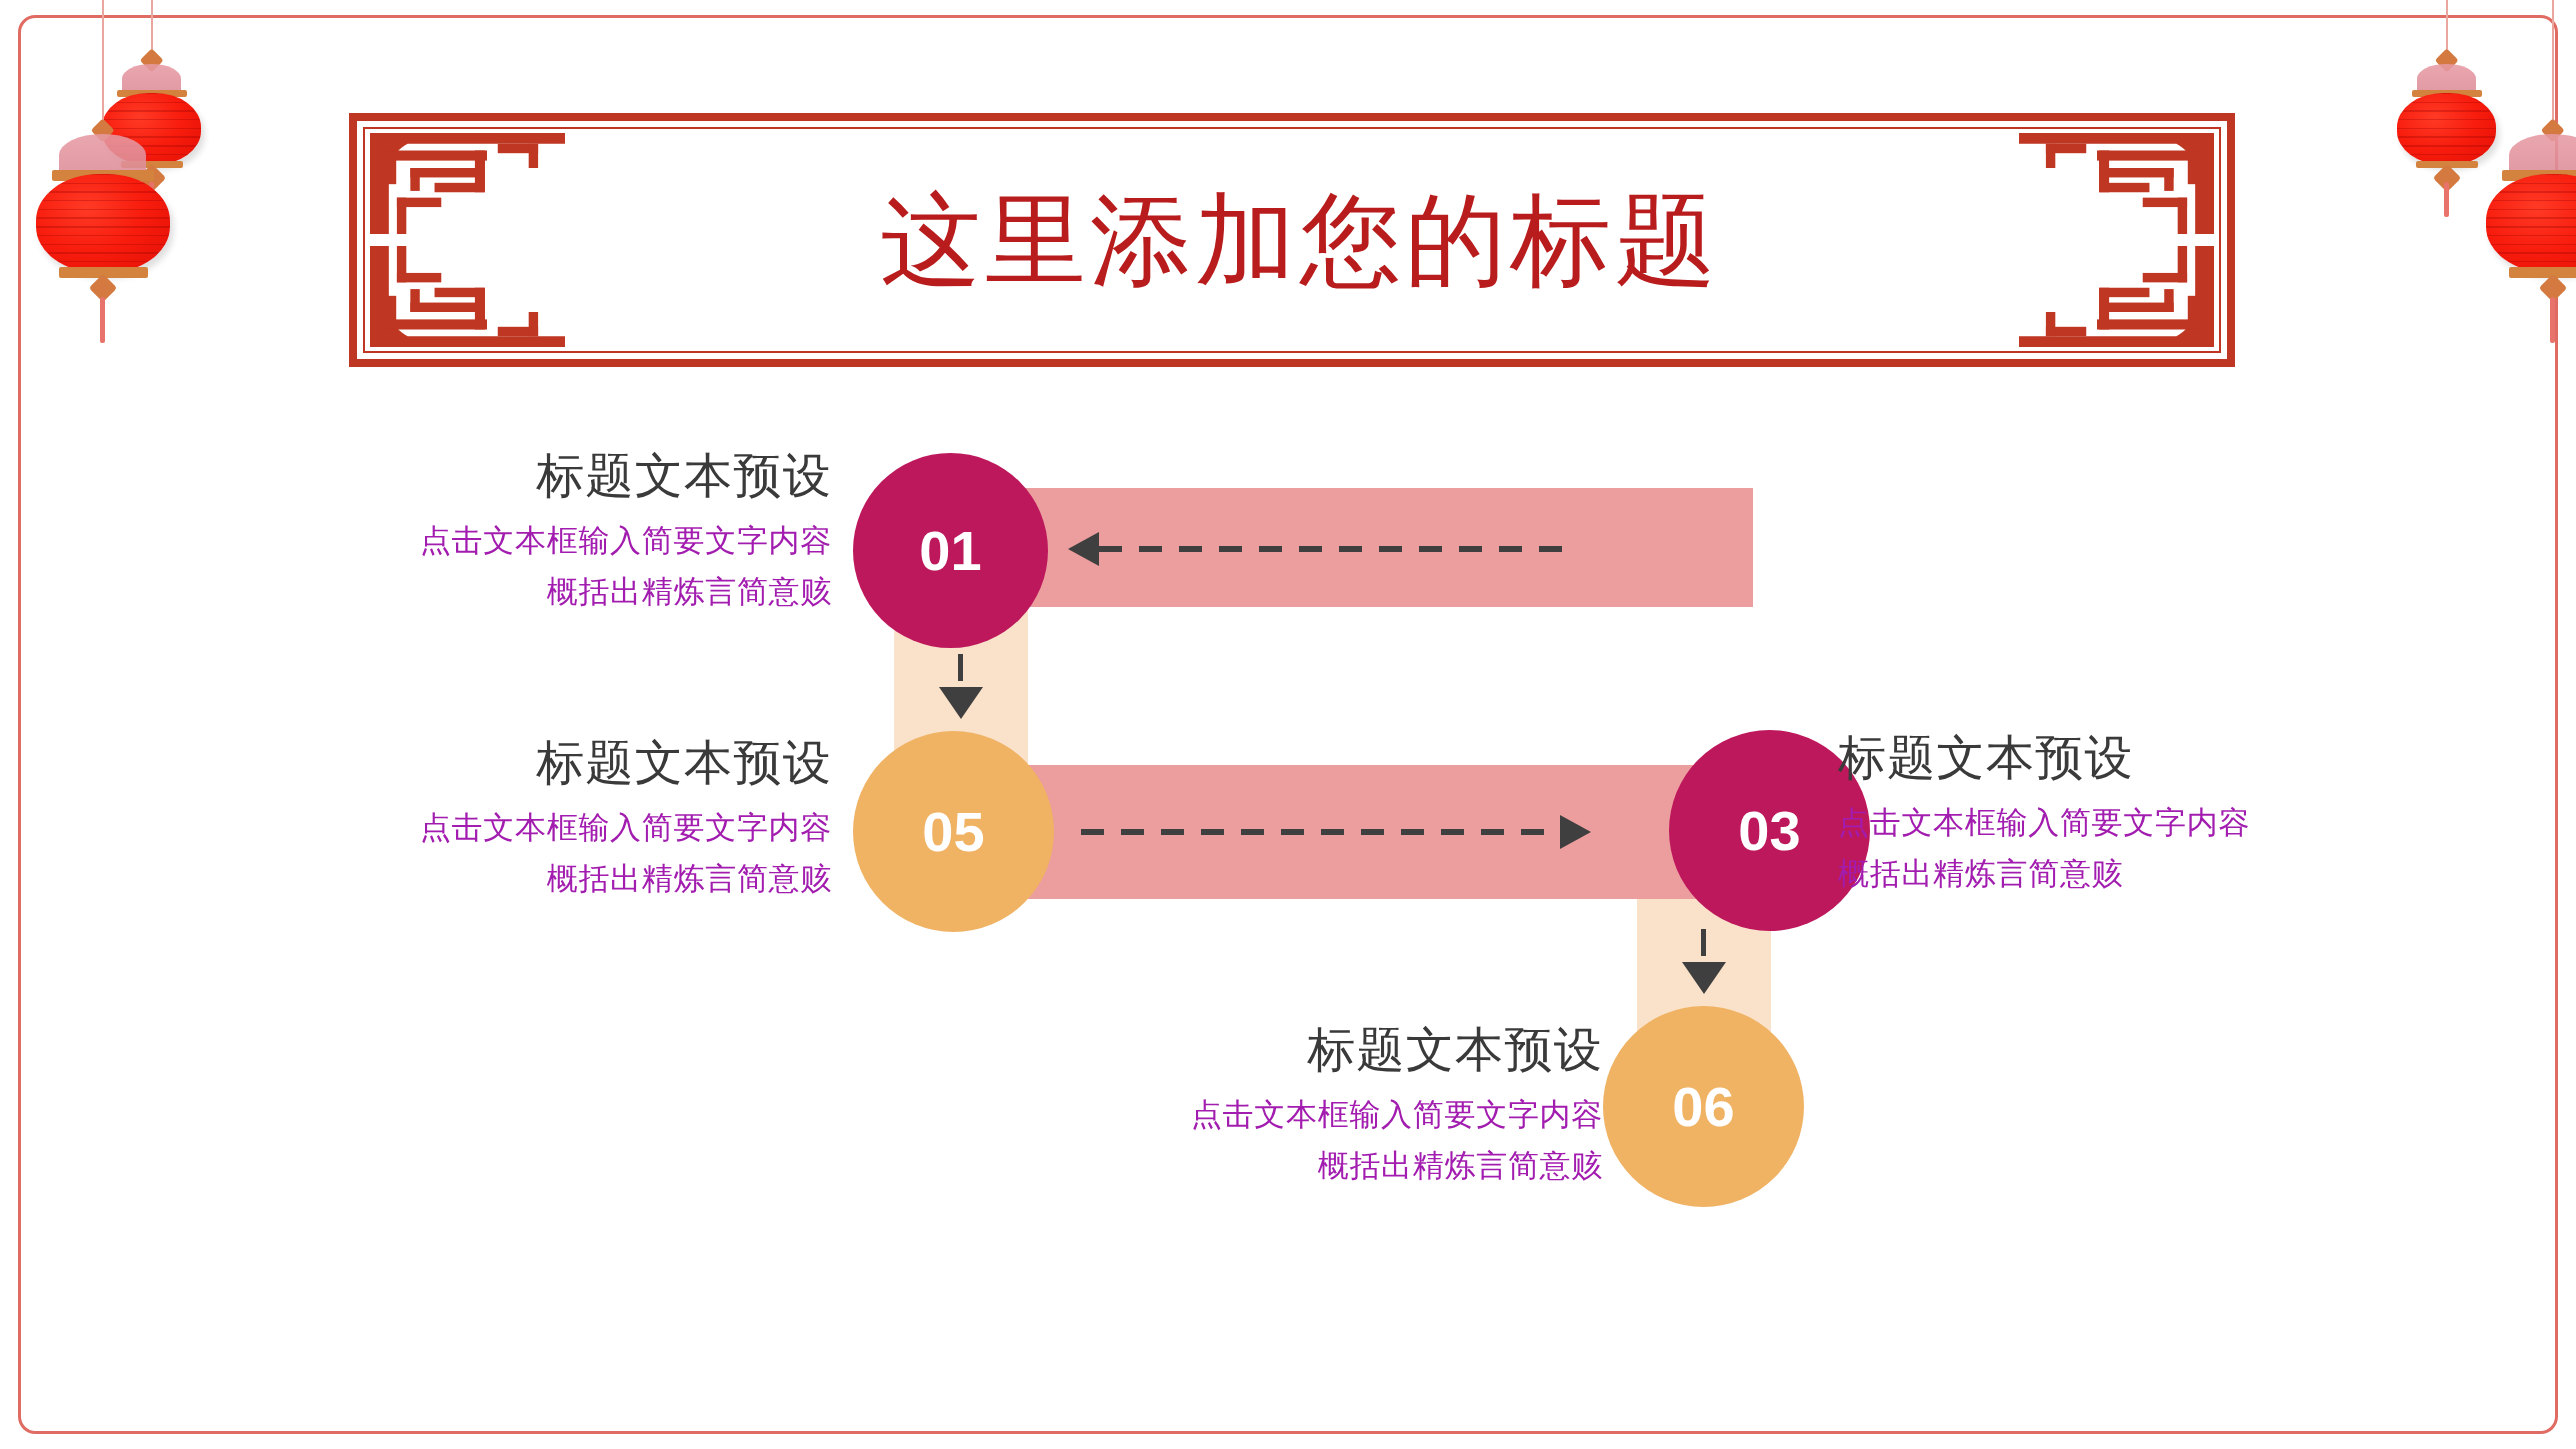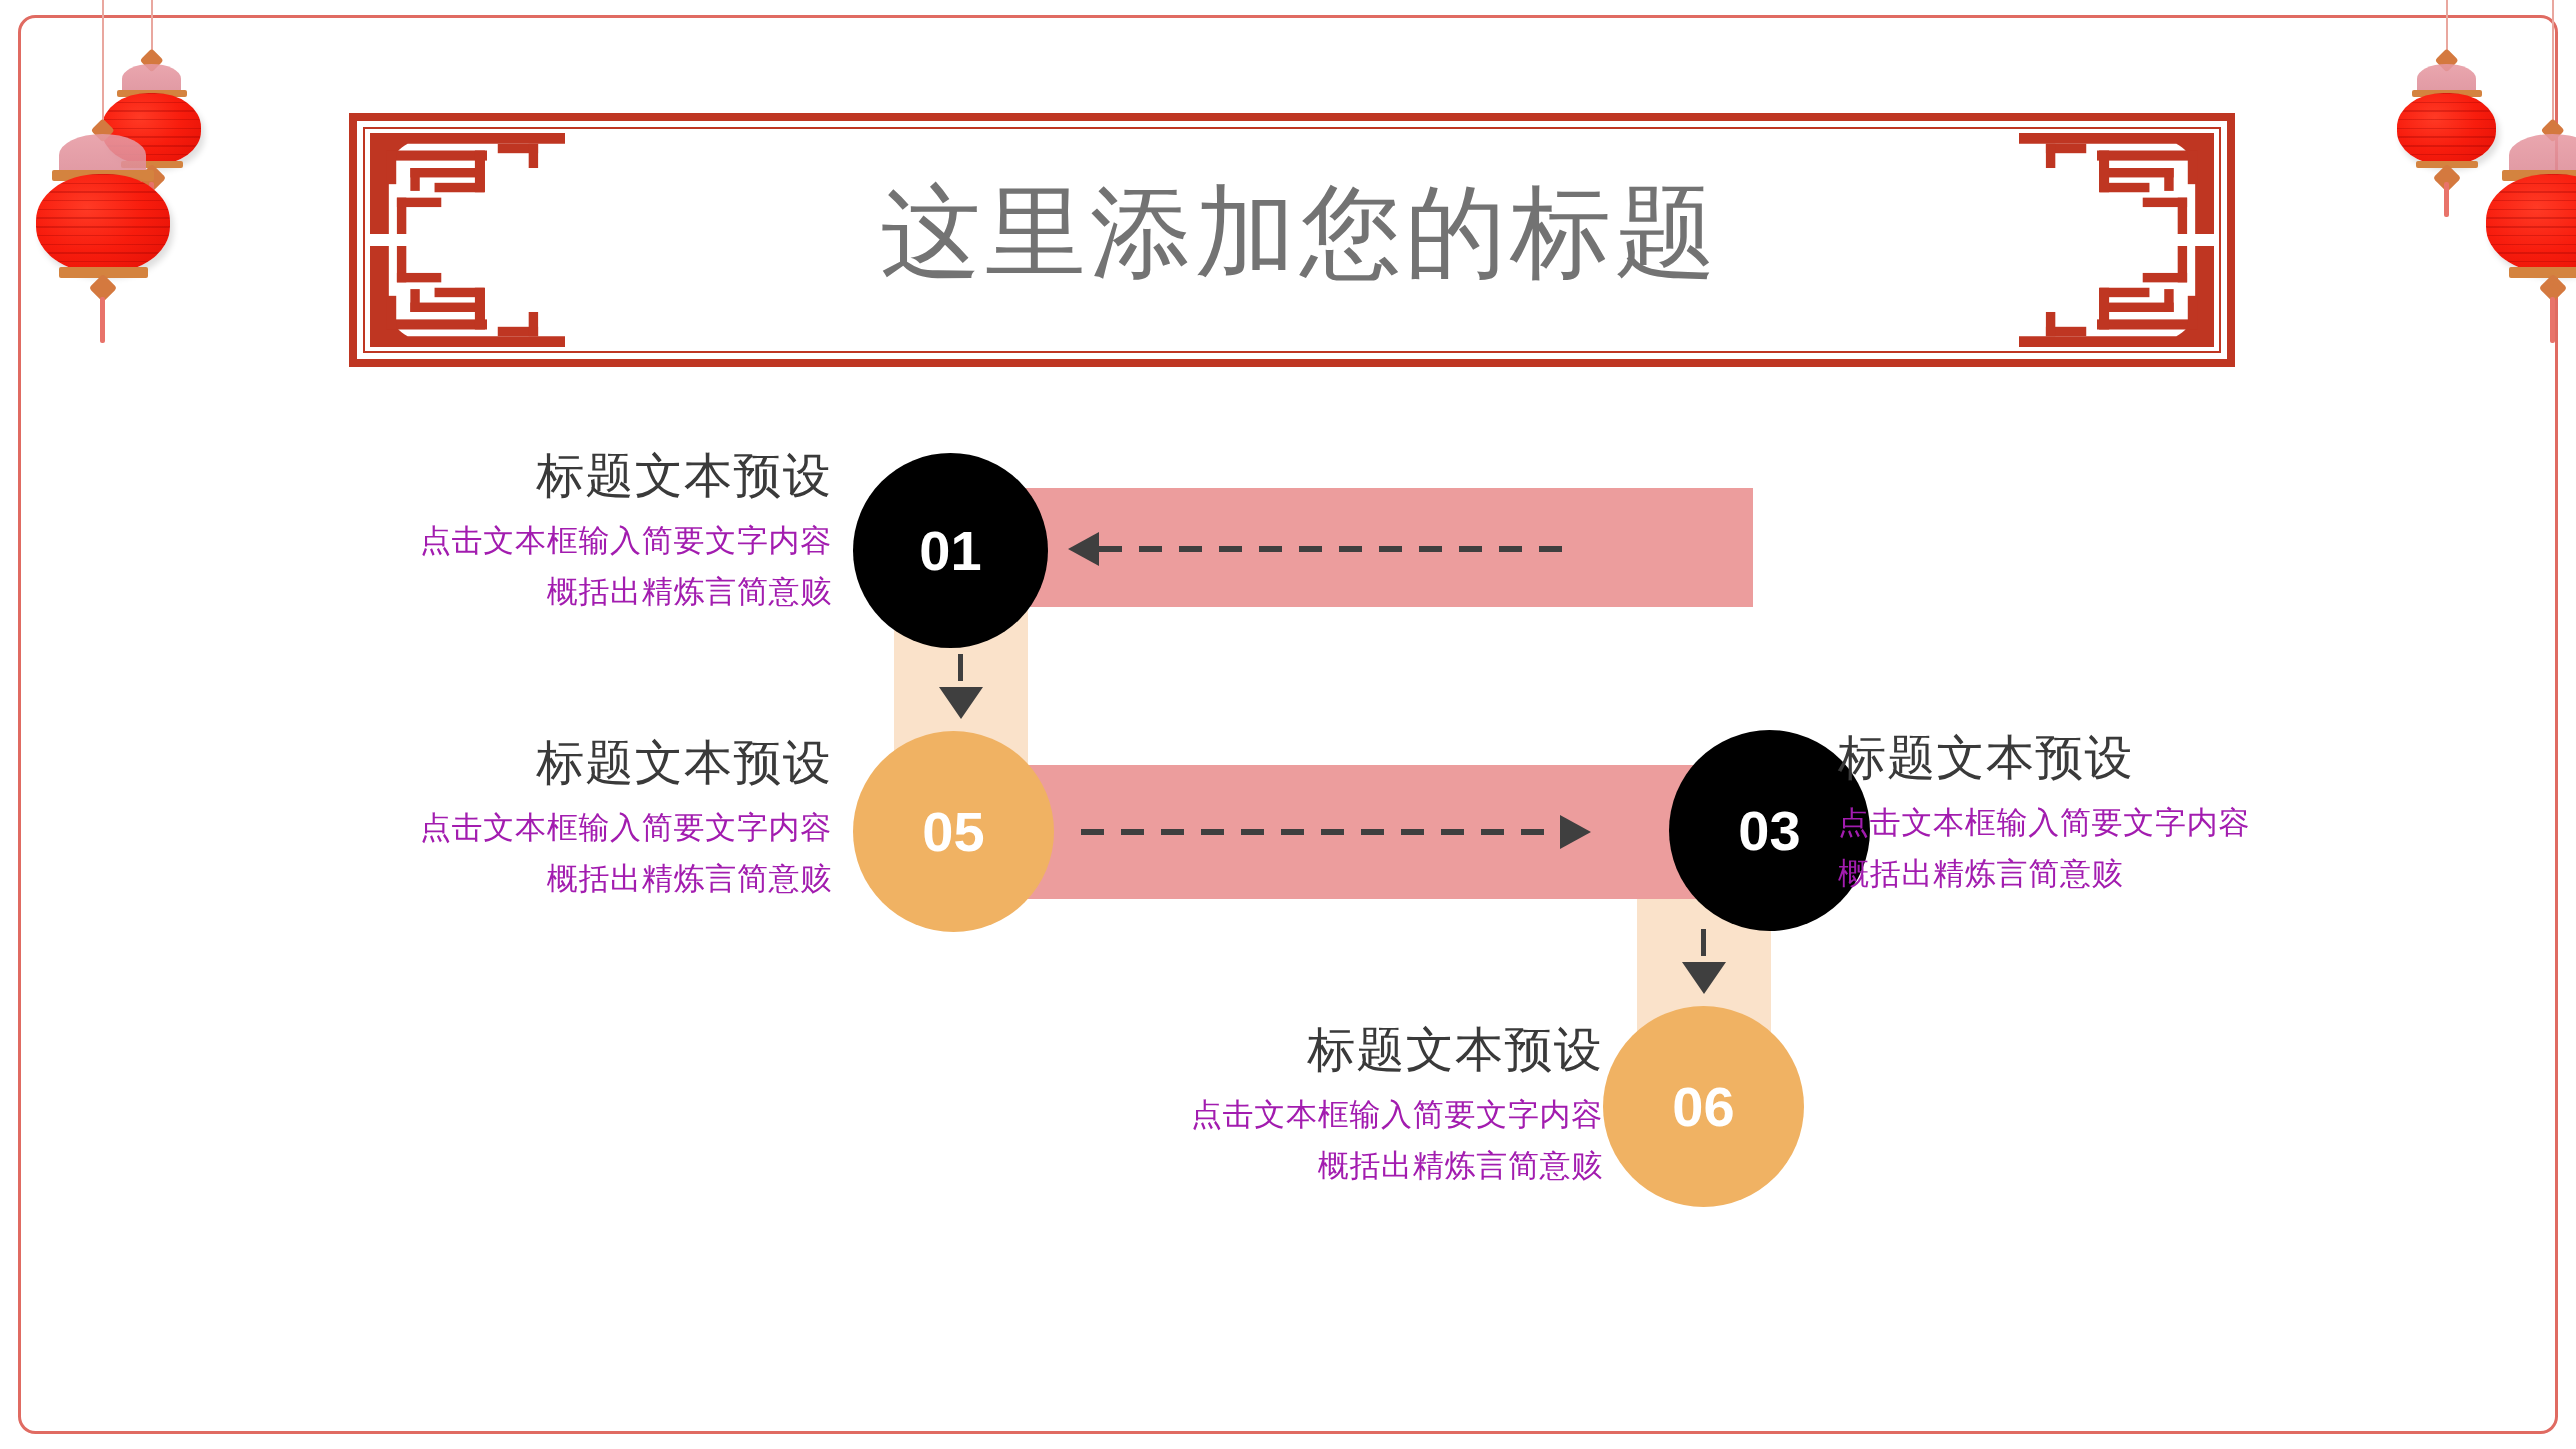--- a/index.html
+++ b/index.html
@@ -58,41 +58,41 @@
     border:2px solid #bf3622;box-sizing:border-box;
   }
   .corner{position:absolute;width:195px;height:101px;}
   .corner svg{display:block;width:100%;height:100%;}
   .c-tl{left:13.4px;top:12px;}
   .c-tr{right:13.4px;top:12px;transform:scaleX(-1);}
   .c-bl{left:13.4px;bottom:12px;transform:scaleY(-1);}
   .c-br{right:13.4px;bottom:12px;transform:scale(-1,-1);}
   .title-text{
     position:absolute;left:0;right:0;top:50%;transform:translateY(-50%);
-    text-align:center;font-size:101px;color:#737373;
+    text-align:center;font-size:101px;color:#b91c1c;
     letter-spacing:4px;line-height:1;white-space:nowrap;
-    font-family:Liberation Mono, monospace;
+    font-family:Liberation Sans, sans-serif;
     padding-left:16px;
   }
   
   .band{position:absolute;}
   .band-pink{background:#ec9d9d;}
   .band-cream{background:#fae2ca;}
   .bar-top   {left:953px;top:488px; width:800px;height:119px;}
   .bar-mid   {left:953px;top:765px;width:798px;height:134px;}
   .bar-v-left{left:894px;top:590px; width:134px;height:255px;}
   .bar-v-right{left:1637px;top:872px;width:134px;height:255px;}
   
   .circle{
     position:absolute;border-radius:50%;
     display:flex;align-items:center;justify-content:center;
     color:#ffffff;font-weight:bold;
     font-family:"Liberation Sans","DejaVu Sans",sans-serif;
   }
-  .circle-red{background:#000000;}
+  .circle-red{background:#be185d;}
   .circle-orange{background:#f0b263;}
   .c01{left:853px;top:453px; width:195px;height:195px;font-size:56px;}
   .c02{left:853px;top:731px;width:201px;height:201px;font-size:56px;}
   .c03{left:1669px;top:730px;width:201px;height:201px;font-size:56px;}
   .c04{left:1603px;top:1006px;width:201px;height:201px;font-size:56px;}
   
   .arrow-h{position:absolute;height:20px;display:flex;align-items:center;}
   .arrow-h .dash{
     flex:1;height:6px;
     background:repeating-linear-gradient(90deg,

